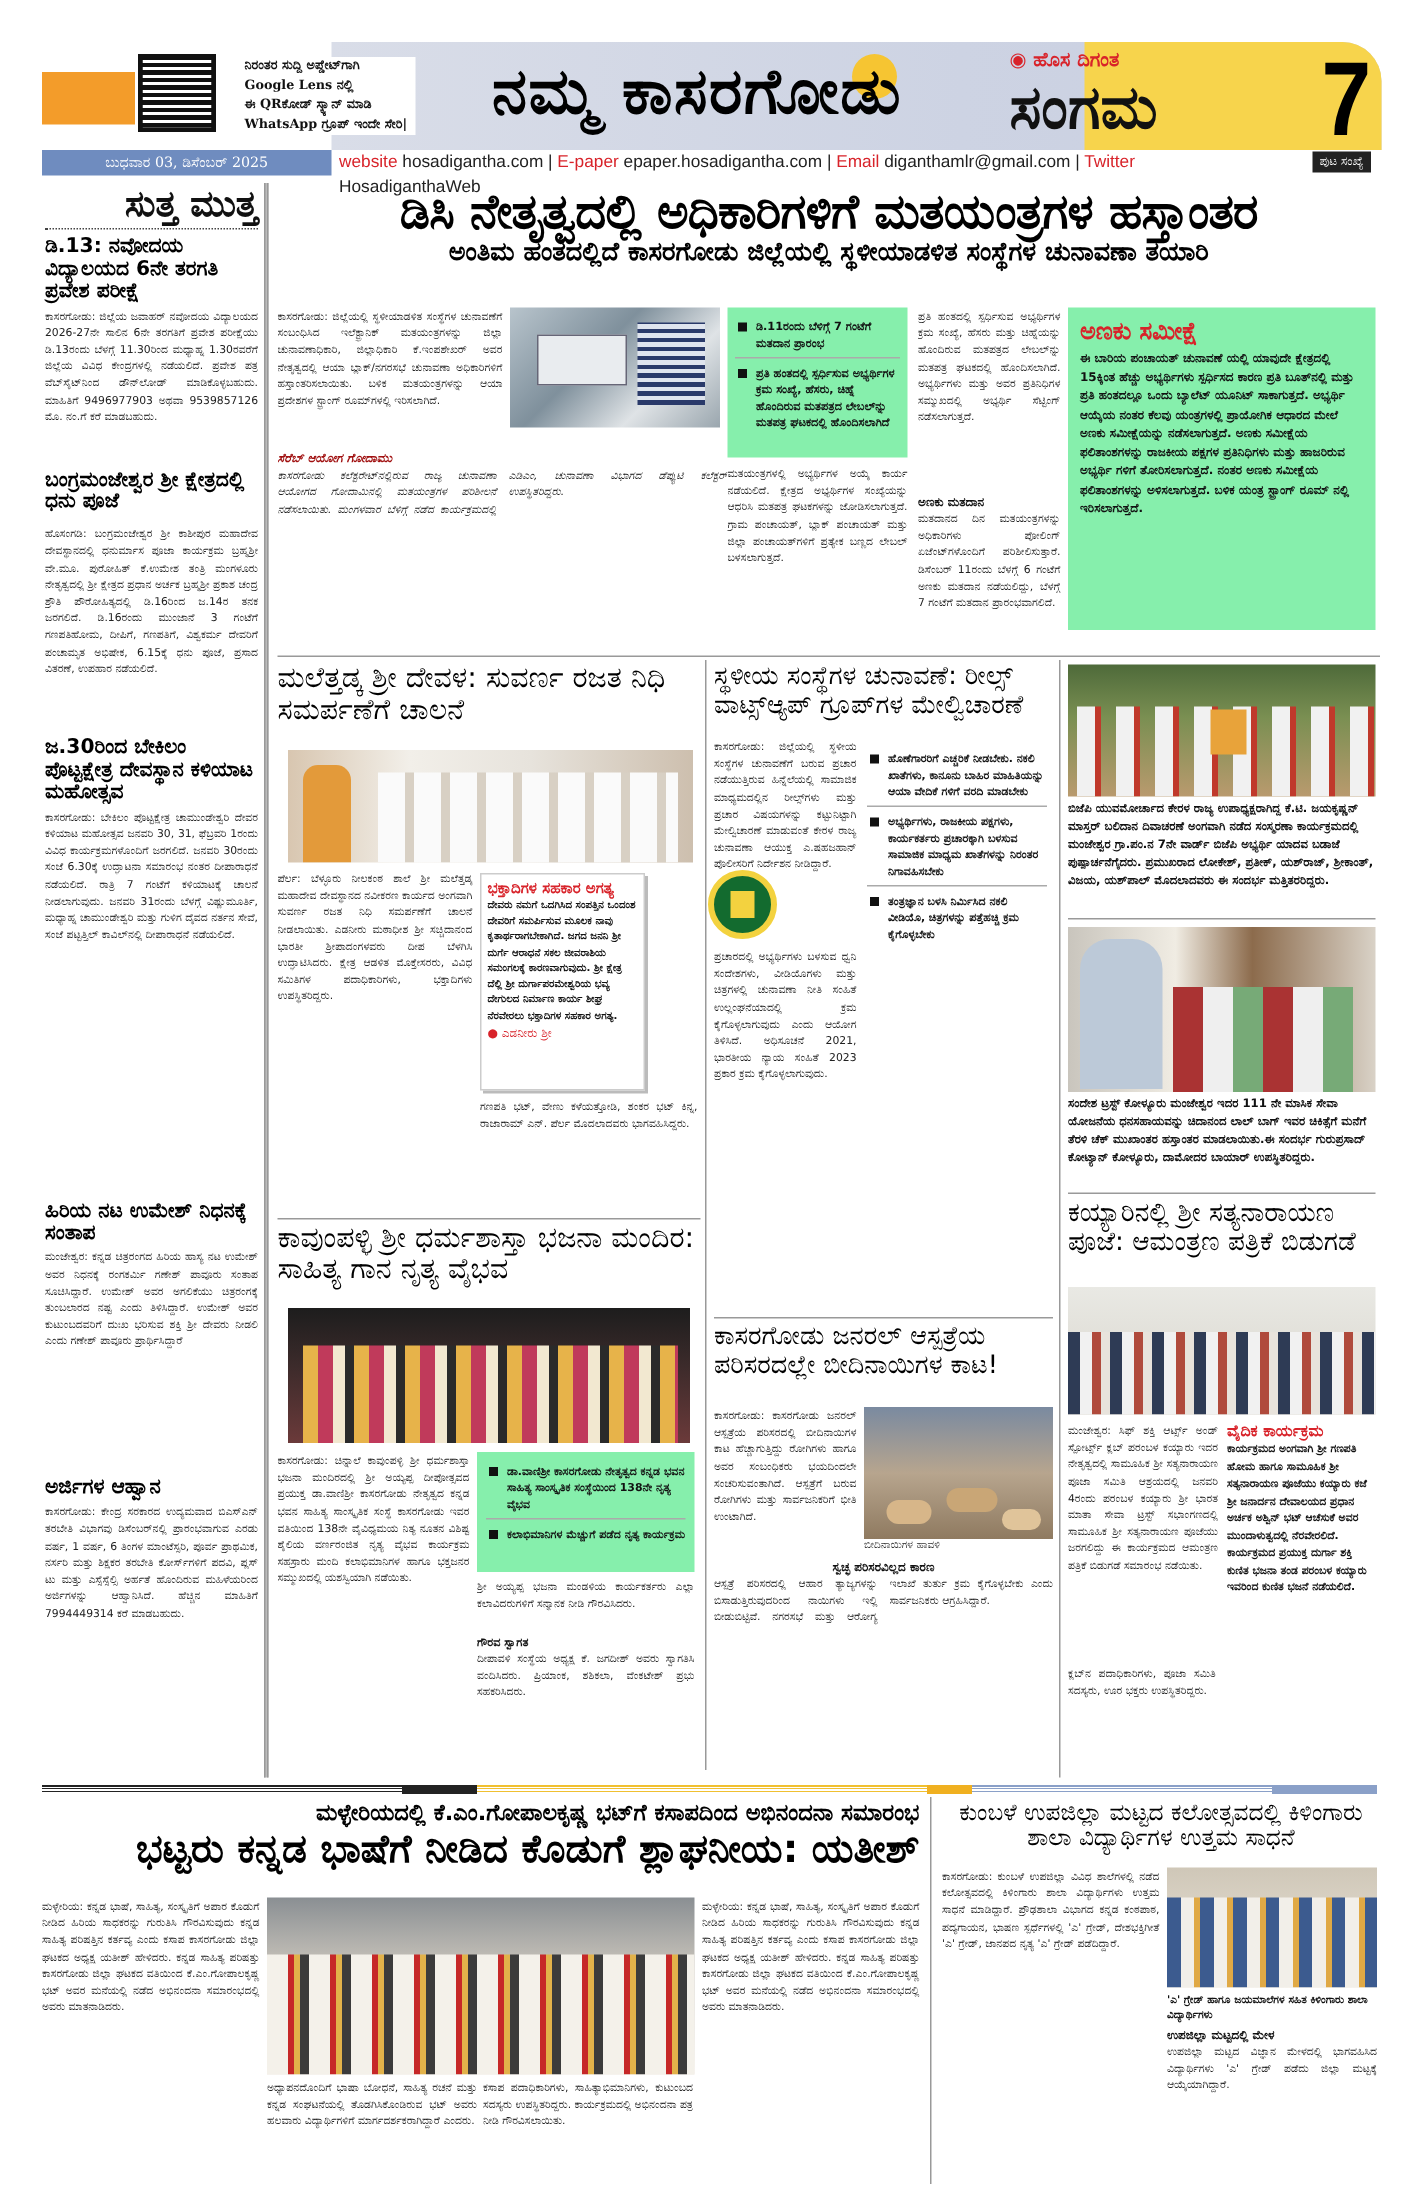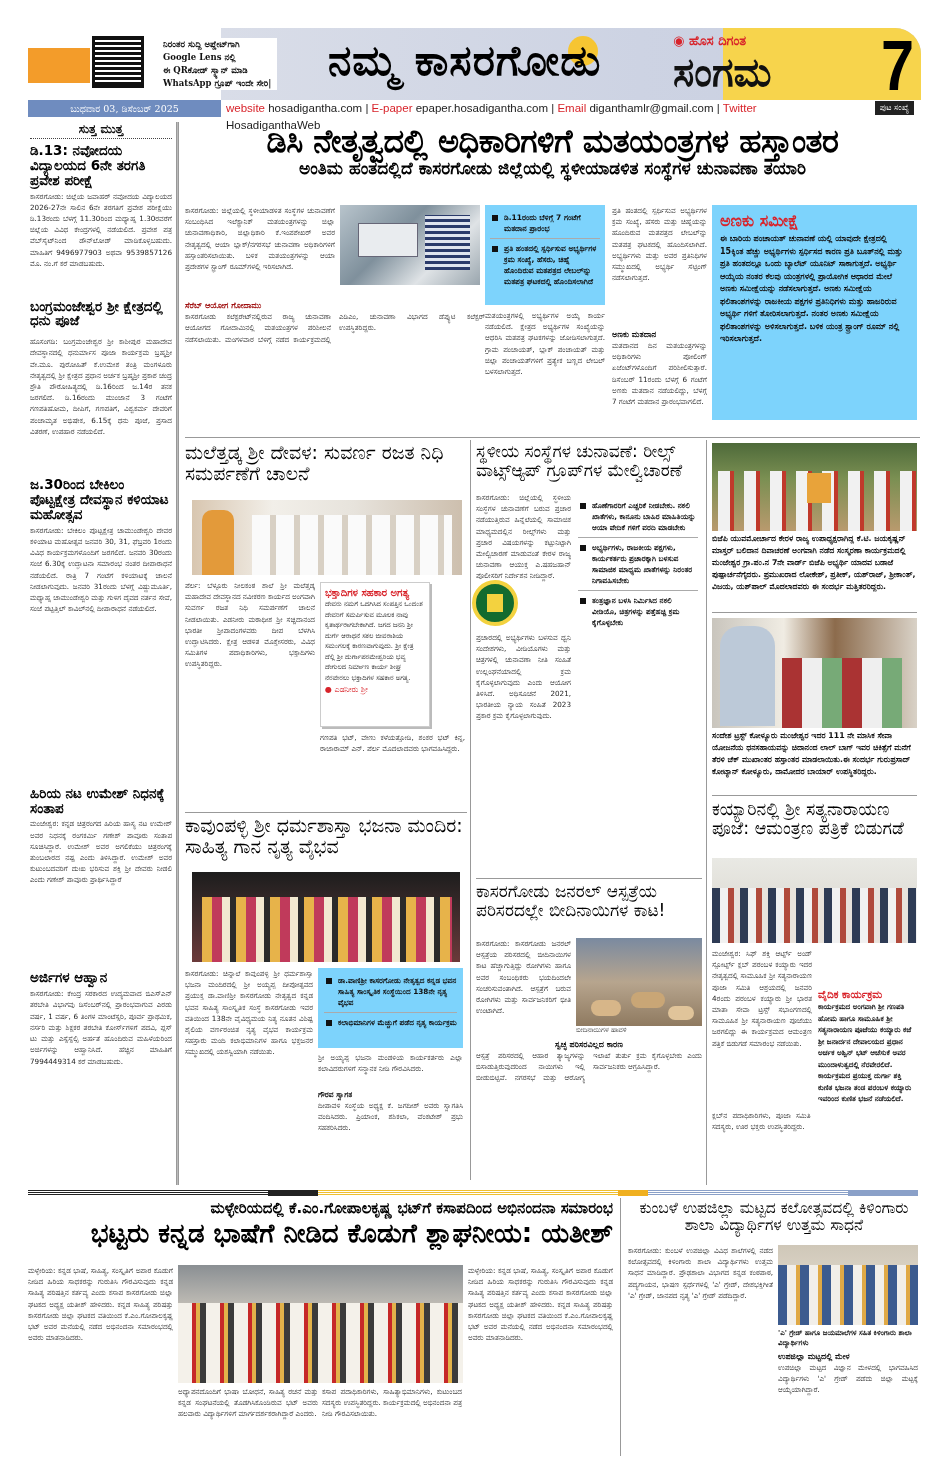--- a/index.html
+++ b/index.html
@@ -19,21 +19,21 @@
 .infobar{left:28px;top:100px;width:890px;height:17px;font-size:10.5px}
 .datebar{position:absolute;left:0;top:0;width:193px;height:17px;background:#6f8cbf;color:#fff;text-align:center;line-height:17px;font-family:"DejaVu Serif",serif;font-size:9.5px}
 .links{position:absolute;left:198px;top:0;width:620px;line-height:17px;font-family:"Liberation Sans",sans-serif;font-size:11.5px;color:#222}
 .links .red{color:#d8232a}
 .pgtag{position:absolute;right:4px;top:1px;background:#222;color:#fff;font-size:8px;padding:2px 5px}
 .vline{position:absolute;width:1px;background:#999}
 .hline{position:absolute;height:1px;background:#999}
 .hd{font-weight:900;font-family:"DejaVu Sans",sans-serif;color:#000;line-height:1.1}
 .body{font-size:7.2px;line-height:11.2px;color:#222;text-align:justify;overflow:hidden}
 .photo{position:absolute;overflow:hidden}
-.box{position:absolute;background:#7dd3fc;padding:6px 8px}
+.box{position:absolute;background:#86efac;padding:6px 8px}
 .bullet{font-size:8.5px;line-height:13px;font-weight:bold;padding:4px 0 4px 14px;position:relative;border-bottom:1px solid #aaa}
 .bullet::before{content:"";position:absolute;left:2px;top:7px;width:6px;height:6px;background:#111}
 .sec-divider{position:absolute;top:1190px;height:6px}
 </style>
 </head>
 <body>
 
 <div class="abs masthead">
   <div class="mast-bg"></div>
   <div class="mast-yellow"></div>
@@ -63,21 +63,21 @@
     <span>diganthamlr@gmail.com</span> |
     <span class="red">Twitter</span>
     <span>HosadiganthaWeb</span>
   </div>
   <div class="pgtag">ಪುಟ ಸಂಖ್ಯೆ</div>
 </div>
 
 <div class="vline" style="left:176px;top:122px;height:1063px;background:#bbb;width:3px;border-left:1px solid #999;border-right:1px solid #999"></div>
 
 <div class="abs" style="left:30px;top:122px;width:142px;">
-  <div style="text-align:center;font-size:12px;font-weight:bold;border-bottom:1px dotted #444;padding-bottom:2px;margin-bottom:4px">
+  <div style="text-align:right;font-size:24px;font-weight:bold;border-bottom:1px dotted #444;padding-bottom:2px;margin-bottom:4px">
     <span>ಸುತ್ತ ಮುತ್ತ</span>
   </div>
   <div>
     <div class="hd" style="font-size:13.5px;margin-bottom:3px">ಡಿ.13: ನವೋದಯ ವಿದ್ಯಾಲಯದ 6ನೇ ತರಗತಿ ಪ್ರವೇಶ ಪರೀಕ್ಷೆ</div>
     <div class="body" style="height:102px">ಕಾಸರಗೋಡು: ಜಿಲ್ಲೆಯ ಜವಾಹರ್ ನವೋದಯ ವಿದ್ಯಾಲಯದ 2026-27ನೇ ಸಾಲಿನ 6ನೇ ತರಗತಿಗೆ ಪ್ರವೇಶ ಪರೀಕ್ಷೆಯು ಡಿ.13ರಂದು ಬೆಳಗ್ಗೆ 11.30ರಿಂದ ಮಧ್ಯಾಹ್ನ 1.30ರವರೆಗೆ ಜಿಲ್ಲೆಯ ವಿವಿಧ ಕೇಂದ್ರಗಳಲ್ಲಿ ನಡೆಯಲಿದೆ. ಪ್ರವೇಶ ಪತ್ರ ವೆಬ್‌ಸೈಟ್‌ನಿಂದ ಡೌನ್‌ಲೋಡ್ ಮಾಡಿಕೊಳ್ಳಬಹುದು. ಮಾಹಿತಿಗೆ 9496977903 ಅಥವಾ 9539857126 ಮೊ. ನಂ.ಗೆ ಕರೆ ಮಾಡಬಹುದು.</div>
   </div>
   <div style="margin-top:6px">
     <div class="hd" style="font-size:13.5px;margin-bottom:8px">ಬಂಗ್ರಮಂಜೇಶ್ವರ ಶ್ರೀ ಕ್ಷೇತ್ರದಲ್ಲಿ ಧನು ಪೂಜೆ</div>
     <div class="body" style="height:135px">ಹೊಸಂಗಡಿ: ಬಂಗ್ರಮಂಜೇಶ್ವರ ಶ್ರೀ ಕಾಶೀಪುರ ಮಹಾದೇವ ದೇವಸ್ಥಾನದಲ್ಲಿ ಧನುರ್ಮಾಸ ಪೂಜಾ ಕಾರ್ಯಕ್ರಮ ಬ್ರಹ್ಮಶ್ರೀ ವೇ.ಮೂ. ಪುರೋಹಿತ್ ಕೆ.ಉಮೇಶ ತಂತ್ರಿ ಮಂಗಳೂರು ನೇತೃತ್ವದಲ್ಲಿ ಶ್ರೀ ಕ್ಷೇತ್ರದ ಪ್ರಧಾನ ಅರ್ಚಕ ಬ್ರಹ್ಮಶ್ರೀ ಪ್ರಕಾಶ ಚಂದ್ರ ಶ್ರೌತಿ ಪೌರೋಹಿತ್ಯದಲ್ಲಿ ಡಿ.16ರಿಂದ ಜ.14ರ ತನಕ ಜರಗಲಿದೆ. ಡಿ.16ರಂದು ಮುಂಜಾನೆ 3 ಗಂಟೆಗೆ ಗಣಪತಿಹೋಮ, ದೀಪಿಗೆ, ಗಣಪತಿಗೆ, ವಿಶ್ವಕರ್ಮ ದೇವರಿಗೆ ಪಂಚಾಮೃತ ಅಭಿಷೇಕ, 6.15ಕ್ಕೆ ಧನು ಪೂಜೆ, ಪ್ರಸಾದ ವಿತರಣೆ, ಉಪಹಾರ ನಡೆಯಲಿದೆ.</div>
   </div>
@@ -97,21 +97,21 @@
 
 <div class="abs" style="left:185px;top:122px;width:735px;text-align:center">
   <div class="hd" style="font-size:32px;margin-top:2px;letter-spacing:-0.5px">ಡಿಸಿ ನೇತೃತ್ವದಲ್ಲಿ ಅಧಿಕಾರಿಗಳಿಗೆ ಮತಯಂತ್ರಗಳ ಹಸ್ತಾಂತರ</div>
   <div class="hd" style="font-size:17px">ಅಂತಿಮ ಹಂತದಲ್ಲಿದೆ ಕಾಸರಗೋಡು ಜಿಲ್ಲೆಯಲ್ಲಿ ಸ್ಥಳೀಯಾಡಳಿತ ಸಂಸ್ಥೆಗಳ ಚುನಾವಣಾ ತಯಾರಿ</div>
 </div>
 <div class="abs body" style="left:185px;top:205px;width:150px;height:92px">ಕಾಸರಗೋಡು: ಜಿಲ್ಲೆಯಲ್ಲಿ ಸ್ಥಳೀಯಾಡಳಿತ ಸಂಸ್ಥೆಗಳ ಚುನಾವಣೆಗೆ ಸಂಬಂಧಿಸಿದ ಇಲೆಕ್ಟ್ರಾನಿಕ್ ಮತಯಂತ್ರಗಳನ್ನು ಜಿಲ್ಲಾ ಚುನಾವಣಾಧಿಕಾರಿ, ಜಿಲ್ಲಾಧಿಕಾರಿ ಕೆ.ಇಂಪಶೇಖರ್ ಅವರ ನೇತೃತ್ವದಲ್ಲಿ ಆಯಾ ಬ್ಲಾಕ್/ನಗರಸಭೆ ಚುನಾವಣಾ ಅಧಿಕಾರಿಗಳಿಗೆ ಹಸ್ತಾಂತರಿಸಲಾಯಿತು. ಬಳಿಕ ಮತಯಂತ್ರಗಳನ್ನು ಆಯಾ ಪ್ರದೇಶಗಳ ಸ್ಟ್ರಾಂಗ್ ರೂಮ್‌ಗಳಲ್ಲಿ ಇರಿಸಲಾಗಿದೆ.</div>
 <div class="photo" style="left:340px;top:205px;width:140px;height:80px;background:linear-gradient(135deg,#b8c4cc,#7f909c 40%,#dfe3e6 70%,#9aa6ae)">
   <div style="position:absolute;left:18px;top:18px;width:60px;height:34px;background:#e9ecef;border:1px solid #667"></div>
   <div style="position:absolute;left:85px;top:10px;width:45px;height:55px;background:repeating-linear-gradient(0deg,#2a3a6a 0 3px,#dfe4ee 3px 6px)"></div>
 </div>
-<div class="abs body" style="left:185px;top:300px;width:300px;">
+<div class="abs body" style="left:185px;top:300px;width:300px;font-style:italic;">
   <div style="font-weight:bold;color:#a01010;font-size:8px">ಸೆರೆಬ್ ಆಯೋಗ ಗೋದಾಮು</div>
   <div class="body" style="height:125px;column-count:2;column-gap:8px">ಕಾಸರಗೋಡು ಕಲೆಕ್ಟರೇಟ್‌ನಲ್ಲಿರುವ ರಾಜ್ಯ ಚುನಾವಣಾ ಆಯೋಗದ ಗೋದಾಮಿನಲ್ಲಿ ಮತಯಂತ್ರಗಳ ಪರಿಶೀಲನೆ ನಡೆಸಲಾಯಿತು. ಮಂಗಳವಾರ ಬೆಳಿಗ್ಗೆ ನಡೆದ ಕಾರ್ಯಕ್ರಮದಲ್ಲಿ ಎಡಿಎಂ, ಚುನಾವಣಾ ವಿಭಾಗದ ಡೆಪ್ಯುಟಿ ಕಲೆಕ್ಟರ್ ಉಪಸ್ಥಿತರಿದ್ದರು.</div>
 </div>
 <div class="box" style="left:485px;top:205px;width:120px;height:100px;padding:3px 5px">
   <div class="bullet" style="font-size:7.5px;line-height:11px">ಡಿ.11ರಂದು ಬೆಳಿಗ್ಗೆ 7 ಗಂಟೆಗೆ ಮತದಾನ ಪ್ರಾರಂಭ</div>
   <div class="bullet" style="font-size:7.5px;line-height:11px;border:none">ಪ್ರತಿ ಹಂತದಲ್ಲಿ ಸ್ಪರ್ಧಿಸುವ ಅಭ್ಯರ್ಥಿಗಳ ಕ್ರಮ ಸಂಖ್ಯೆ, ಹೆಸರು, ಚಿಹ್ನೆ ಹೊಂದಿರುವ ಮತಪತ್ರದ ಲೇಬಲ್‌ನ್ನು ಮತಪತ್ರ ಘಟಕದಲ್ಲಿ ಹೊಂದಿಸಲಾಗಿದೆ</div>
 </div>
 <div class="abs body" style="left:485px;top:310px;width:120px;height:120px">ಮತಯಂತ್ರಗಳಲ್ಲಿ ಅಭ್ಯರ್ಥಿಗಳ ಅಯ್ಕೆ ಕಾರ್ಯ ನಡೆಯಲಿದೆ. ಕ್ಷೇತ್ರದ ಅಭ್ಯರ್ಥಿಗಳ ಸಂಖ್ಯೆಯನ್ನು ಆಧರಿಸಿ ಮತಪತ್ರ ಘಟಕಗಳನ್ನು ಜೋಡಿಸಲಾಗುತ್ತದೆ. ಗ್ರಾಮ ಪಂಚಾಯತ್, ಬ್ಲಾಕ್ ಪಂಚಾಯತ್ ಮತ್ತು ಜಿಲ್ಲಾ ಪಂಚಾಯತ್‌ಗಳಿಗೆ ಪ್ರತ್ಯೇಕ ಬಣ್ಣದ ಲೇಬಲ್ ಬಳಸಲಾಗುತ್ತದೆ.</div>
 <div class="abs body" style="left:612px;top:205px;width:95px;height:120px">ಪ್ರತಿ ಹಂತದಲ್ಲಿ ಸ್ಪರ್ಧಿಸುವ ಅಭ್ಯರ್ಥಿಗಳ ಕ್ರಮ ಸಂಖ್ಯೆ, ಹೆಸರು ಮತ್ತು ಚಿಹ್ನೆಯನ್ನು ಹೊಂದಿರುವ ಮತಪತ್ರದ ಲೇಬಲ್‌ನ್ನು ಮತಪತ್ರ ಘಟಕದಲ್ಲಿ ಹೊಂದಿಸಲಾಗಿದೆ. ಅಭ್ಯರ್ಥಿಗಳು ಮತ್ತು ಅವರ ಪ್ರತಿನಿಧಿಗಳ ಸಮ್ಮುಖದಲ್ಲಿ ಅಭ್ಯರ್ಥಿ ಸೆಟ್ಟಿಂಗ್ ನಡೆಸಲಾಗುತ್ತದೆ.</div>
 <div class="abs" style="left:612px;top:330px;width:95px">
@@ -130,21 +130,21 @@
 <div class="abs" style="left:185px;top:442px;width:280px">
   <div class="hd" style="font-size:19px;font-weight:normal">ಮಲೆತ್ತಡ್ಕ ಶ್ರೀ ದೇವಳ: ಸುವರ್ಣ ರಜತ ನಿಧಿ ಸಮರ್ಪಣೆಗೆ ಚಾಲನೆ</div>
 </div>
 <div class="photo" style="left:192px;top:500px;width:270px;height:75px;background:linear-gradient(90deg,#d8c6b0,#f2efe9 30%,#e7e3dc 60%,#cdbfae)">
   <div style="position:absolute;left:10px;top:10px;width:32px;height:65px;background:#e39a3a;border-radius:10px 10px 0 0"></div>
   <div style="position:absolute;left:60px;top:15px;width:200px;height:60px;background:repeating-linear-gradient(90deg,#fafafa 0 18px,#d8d0c4 18px 24px)"></div>
 </div>
 <div class="abs body" style="left:185px;top:580px;width:130px;height:225px">ಪೆರ್ಲ: ಬೆಳ್ಳೂರು ನೀಲಕಂಠ ಶಾಲೆ ಶ್ರೀ ಮಲೆತ್ತಡ್ಕ ಮಹಾದೇವ ದೇವಸ್ಥಾನದ ನವೀಕರಣ ಕಾರ್ಯದ ಅಂಗವಾಗಿ ಸುವರ್ಣ ರಜತ ನಿಧಿ ಸಮರ್ಪಣೆಗೆ ಚಾಲನೆ ನೀಡಲಾಯಿತು. ಎಡನೀರು ಮಠಾಧೀಶ ಶ್ರೀ ಸಚ್ಚಿದಾನಂದ ಭಾರತೀ ಶ್ರೀಪಾದಂಗಳವರು ದೀಪ ಬೆಳಗಿಸಿ ಉದ್ಘಾಟಿಸಿದರು. ಕ್ಷೇತ್ರ ಆಡಳಿತ ಮೊಕ್ತೇಸರರು, ವಿವಿಧ ಸಮಿತಿಗಳ ಪದಾಧಿಕಾರಿಗಳು, ಭಕ್ತಾದಿಗಳು ಉಪಸ್ಥಿತರಿದ್ದರು.</div>
 <div class="box" style="left:320px;top:582px;width:110px;height:145px;background:#fff;border:1px solid #ccc;box-shadow:2px 2px 0 #bbb;padding:4px">
   <div style="color:#d8232a;font-weight:900;font-size:10px">ಭಕ್ತಾದಿಗಳ ಸಹಕಾರ ಅಗತ್ಯ</div>
-  <div style="font-size:6.8px;line-height:10.5px;font-weight:normal">ದೇವರು ನಮಗೆ ಒದಗಿಸಿದ ಸಂಪತ್ತಿನ ಒಂದಂಶ ದೇವರಿಗೆ ಸಮರ್ಪಿಸುವ ಮೂಲಕ ನಾವು ಕೃತಾರ್ಥರಾಗಬೇಕಾಗಿದೆ. ಜಗದ ಜನನಿ ಶ್ರೀ ದುರ್ಗೆ ಆರಾಧನೆ ಸಕಲ ಜೀವರಾಶಿಯ ಸಮಂಗಲಕ್ಕೆ ಕಾರಣವಾಗುವುದು. ಶ್ರೀ ಕ್ಷೇತ್ರ ದೆಲ್ಲಿ ಶ್ರೀ ದುರ್ಗಾಪರಮೇಶ್ವರಿಯ ಭವ್ಯ ದೇಗುಲದ ನಿರ್ಮಾಣ ಕಾರ್ಯ ಶೀಘ್ರ ನೆರವೇರಲು ಭಕ್ತಾದಿಗಳ ಸಹಕಾರ ಅಗತ್ಯ.</div>
+  <div style="font-size:6.8px;line-height:10.5px;font-weight:bold">ದೇವರು ನಮಗೆ ಒದಗಿಸಿದ ಸಂಪತ್ತಿನ ಒಂದಂಶ ದೇವರಿಗೆ ಸಮರ್ಪಿಸುವ ಮೂಲಕ ನಾವು ಕೃತಾರ್ಥರಾಗಬೇಕಾಗಿದೆ. ಜಗದ ಜನನಿ ಶ್ರೀ ದುರ್ಗೆ ಆರಾಧನೆ ಸಕಲ ಜೀವರಾಶಿಯ ಸಮಂಗಲಕ್ಕೆ ಕಾರಣವಾಗುವುದು. ಶ್ರೀ ಕ್ಷೇತ್ರ ದೆಲ್ಲಿ ಶ್ರೀ ದುರ್ಗಾಪರಮೇಶ್ವರಿಯ ಭವ್ಯ ದೇಗುಲದ ನಿರ್ಮಾಣ ಕಾರ್ಯ ಶೀಘ್ರ ನೆರವೇರಲು ಭಕ್ತಾದಿಗಳ ಸಹಕಾರ ಅಗತ್ಯ.</div>
   <div style="color:#d8232a;font-size:8px;margin-top:2px">● <span>ಎಡನೀರು ಶ್ರೀ</span></div>
 </div>
 <div class="abs body" style="left:320px;top:732px;width:145px;height:75px">ಗಣಪತಿ ಭಟ್, ವೇಣು ಕಳೆಯತ್ತೋಡಿ, ಶಂಕರ ಭಟ್ ಕಿನ್ನ, ರಾಜಾರಾಮ್ ಎನ್. ಪೆರ್ಲ ಮೊದಲಾದವರು ಭಾಗವಹಿಸಿದ್ದರು.</div>
 
 <div class="abs" style="left:476px;top:442px;width:228px;">
   <div class="hd" style="font-size:17px;font-weight:normal">ಸ್ಥಳೀಯ ಸಂಸ್ಥೆಗಳ ಚುನಾವಣೆ: ರೀಲ್ಸ್ ವಾಟ್ಸ್ಆ್ಯಪ್ ಗ್ರೂಪ್‌ಗಳ ಮೇಲ್ವಿಚಾರಣೆ</div>
 </div>
 <div class="abs body" style="left:476px;top:492px;width:95px;height:90px">ಕಾಸರಗೋಡು: ಜಿಲ್ಲೆಯಲ್ಲಿ ಸ್ಥಳೀಯ ಸಂಸ್ಥೆಗಳ ಚುನಾವಣೆಗೆ ಬರುವ ಪ್ರಚಾರ ನಡೆಯುತ್ತಿರುವ ಹಿನ್ನೆಲೆಯಲ್ಲಿ ಸಾಮಾಜಿಕ ಮಾಧ್ಯಮದಲ್ಲಿನ ರೀಲ್ಸ್‌ಗಳು ಮತ್ತು ಪ್ರಚಾರ ವಿಷಯಗಳನ್ನು ಕಟ್ಟುನಿಟ್ಟಾಗಿ ಮೇಲ್ವಿಚಾರಣೆ ಮಾಡುವಂತೆ ಕೇರಳ ರಾಜ್ಯ ಚುನಾವಣಾ ಆಯುಕ್ತ ಎ.ಷಹಜಹಾನ್ ಪೊಲೀಸರಿಗೆ ನಿರ್ದೇಶನ ನೀಡಿದ್ದಾರೆ.</div>
 <div class="abs" style="left:472px;top:580px;width:46px;height:46px;border-radius:50%;background:#136b2f;border:4px solid #f3d23f">
   <div style="position:absolute;left:11px;top:10px;width:16px;height:18px;background:#f3d23f"></div>
@@ -170,21 +170,21 @@
 <div class="abs" style="left:712px;top:730px;width:205px;font-size:7.8px;line-height:12px;font-weight:bold">ಸಂದೇಶ ಟ್ರಸ್ಟ್ ಕೋಳ್ಯೂರು ಮಂಜೇಶ್ವರ ಇದರ 111 ನೇ ಮಾಸಿಕ ಸೇವಾ ಯೋಜನೆಯ ಧನಸಹಾಯವನ್ನು ಚಿದಾನಂದ ಲಾಲ್ ಬಾಗ್ ಇವರ ಚಿಕಿತ್ಸೆಗೆ ಮನೆಗೆ ತೆರಳಿ ಚೆಕ್ ಮುಖಾಂತರ ಹಸ್ತಾಂತರ ಮಾಡಲಾಯಿತು.ಈ ಸಂದರ್ಭ ಗುರುಪ್ರಸಾದ್ ಕೋಟ್ಯಾನ್ ಕೋಳ್ಯೂರು, ದಾಮೋದರ ಬಾಯಾರ್ ಉಪಸ್ಥಿತರಿದ್ದರು.</div>
 <div class="hline" style="left:712px;top:795px;width:205px"></div>
 
 <div class="abs" style="left:712px;top:800px;width:210px;">
   <div class="hd" style="font-size:17.5px;font-weight:normal">ಕಯ್ಯಾರಿನಲ್ಲಿ ಶ್ರೀ ಸತ್ಯನಾರಾಯಣ ಪೂಜೆ: ಆಮಂತ್ರಣ ಪತ್ರಿಕೆ ಬಿಡುಗಡೆ</div>
 </div>
 <div class="photo" style="left:712px;top:858px;width:205px;height:85px;background:linear-gradient(180deg,#e9e9e4,#d7d3ca)">
   <div style="position:absolute;left:0;bottom:0;width:100%;height:55px;background:repeating-linear-gradient(90deg,#2e3b55 0 8px,#f1f1f1 8px 16px,#b04a3c 16px 22px,#e8e3dc 22px 28px)"></div>
 </div>
 <div class="abs body" style="left:712px;top:948px;width:100px;height:160px">ಮಂಜೇಶ್ವರ: ಸಿಫ್ ಶಕ್ತಿ ಆರ್ಟ್ಸ್ ಅಂಡ್ ಸ್ಪೋರ್ಟ್ಸ್ ಕ್ಲಬ್ ಪರಂಬಳ ಕಯ್ಯಾರು ಇದರ ನೇತೃತ್ವದಲ್ಲಿ ಸಾಮೂಹಿಕ ಶ್ರೀ ಸತ್ಯನಾರಾಯಣ ಪೂಜಾ ಸಮಿತಿ ಆಶ್ರಯದಲ್ಲಿ ಜನವರಿ 4ರಂದು ಪರಂಬಳ ಕಯ್ಯಾರು ಶ್ರೀ ಭಾರತ ಮಾತಾ ಸೇವಾ ಟ್ರಸ್ಟ್ ಸಭಾಂಗಣದಲ್ಲಿ ಸಾಮೂಹಿಕ ಶ್ರೀ ಸತ್ಯನಾರಾಯಣ ಪೂಜೆಯು ಜರಗಲಿದ್ದು ಈ ಕಾರ್ಯಕ್ರಮದ ಆಮಂತ್ರಣ ಪತ್ರಿಕೆ ಬಿಡುಗಡೆ ಸಮಾರಂಭ ನಡೆಯಿತು.</div>
-<div class="abs" style="left:818px;top:988px;width:100px">
+<div class="abs" style="left:818px;top:948px;width:100px">
   <div style="color:#d8232a;font-weight:900;font-size:10.5px">ವೈದಿಕ ಕಾರ್ಯಕ್ರಮ</div>
   <div style="font-size:7.2px;line-height:11.5px;font-weight:bold;height:140px;overflow:hidden">ಕಾರ್ಯಕ್ರಮದ ಅಂಗವಾಗಿ ಶ್ರೀ ಗಣಪತಿ ಹೋಮ ಹಾಗೂ ಸಾಮೂಹಿಕ ಶ್ರೀ ಸತ್ಯನಾರಾಯಣ ಪೂಜೆಯು ಕಯ್ಯಾರು ಕಜೆ ಶ್ರೀ ಜನಾರ್ದನ ದೇವಾಲಯದ ಪ್ರಧಾನ ಅರ್ಚಕ ಅಶ್ವಿನ್ ಭಟ್ ಆಚೆಸುಕೆ ಅವರ ಮುಂದಾಳುತ್ವದಲ್ಲಿ ನೆರವೇರಲಿದೆ. ಕಾರ್ಯಕ್ರಮದ ಪ್ರಯುಕ್ತ ದುರ್ಗಾ ಶಕ್ತಿ ಕುಣಿತ ಭಜನಾ ತಂಡ ಪರಂಬಳ ಕಯ್ಯಾರು ಇವರಿಂದ ಕುಣಿತ ಭಜನೆ ನಡೆಯಲಿದೆ.</div>
 </div>
 <div class="abs body" style="left:712px;top:1110px;width:205px;height:70px;column-count:2;column-gap:8px">ಕ್ಲಬ್‌ನ ಪದಾಧಿಕಾರಿಗಳು, ಪೂಜಾ ಸಮಿತಿ ಸದಸ್ಯರು, ಊರ ಭಕ್ತರು ಉಪಸ್ಥಿತರಿದ್ದರು.</div>
 
 <div class="hline" style="left:185px;top:812px;width:282px"></div>
 <div class="abs" style="left:185px;top:815px;width:285px">
   <div class="hd" style="font-size:19px;font-weight:normal">ಕಾವುಂಪಳ್ಳಿ ಶ್ರೀ ಧರ್ಮಶಾಸ್ತಾ ಭಜನಾ ಮಂದಿರ: ಸಾಹಿತ್ಯ ಗಾನ ನೃತ್ಯ ವೈಭವ</div>
 </div>
 <div class="photo" style="left:192px;top:872px;width:268px;height:90px;background:linear-gradient(180deg,#1d1d1d,#3a2a2a 40%,#6b3a3a)">

